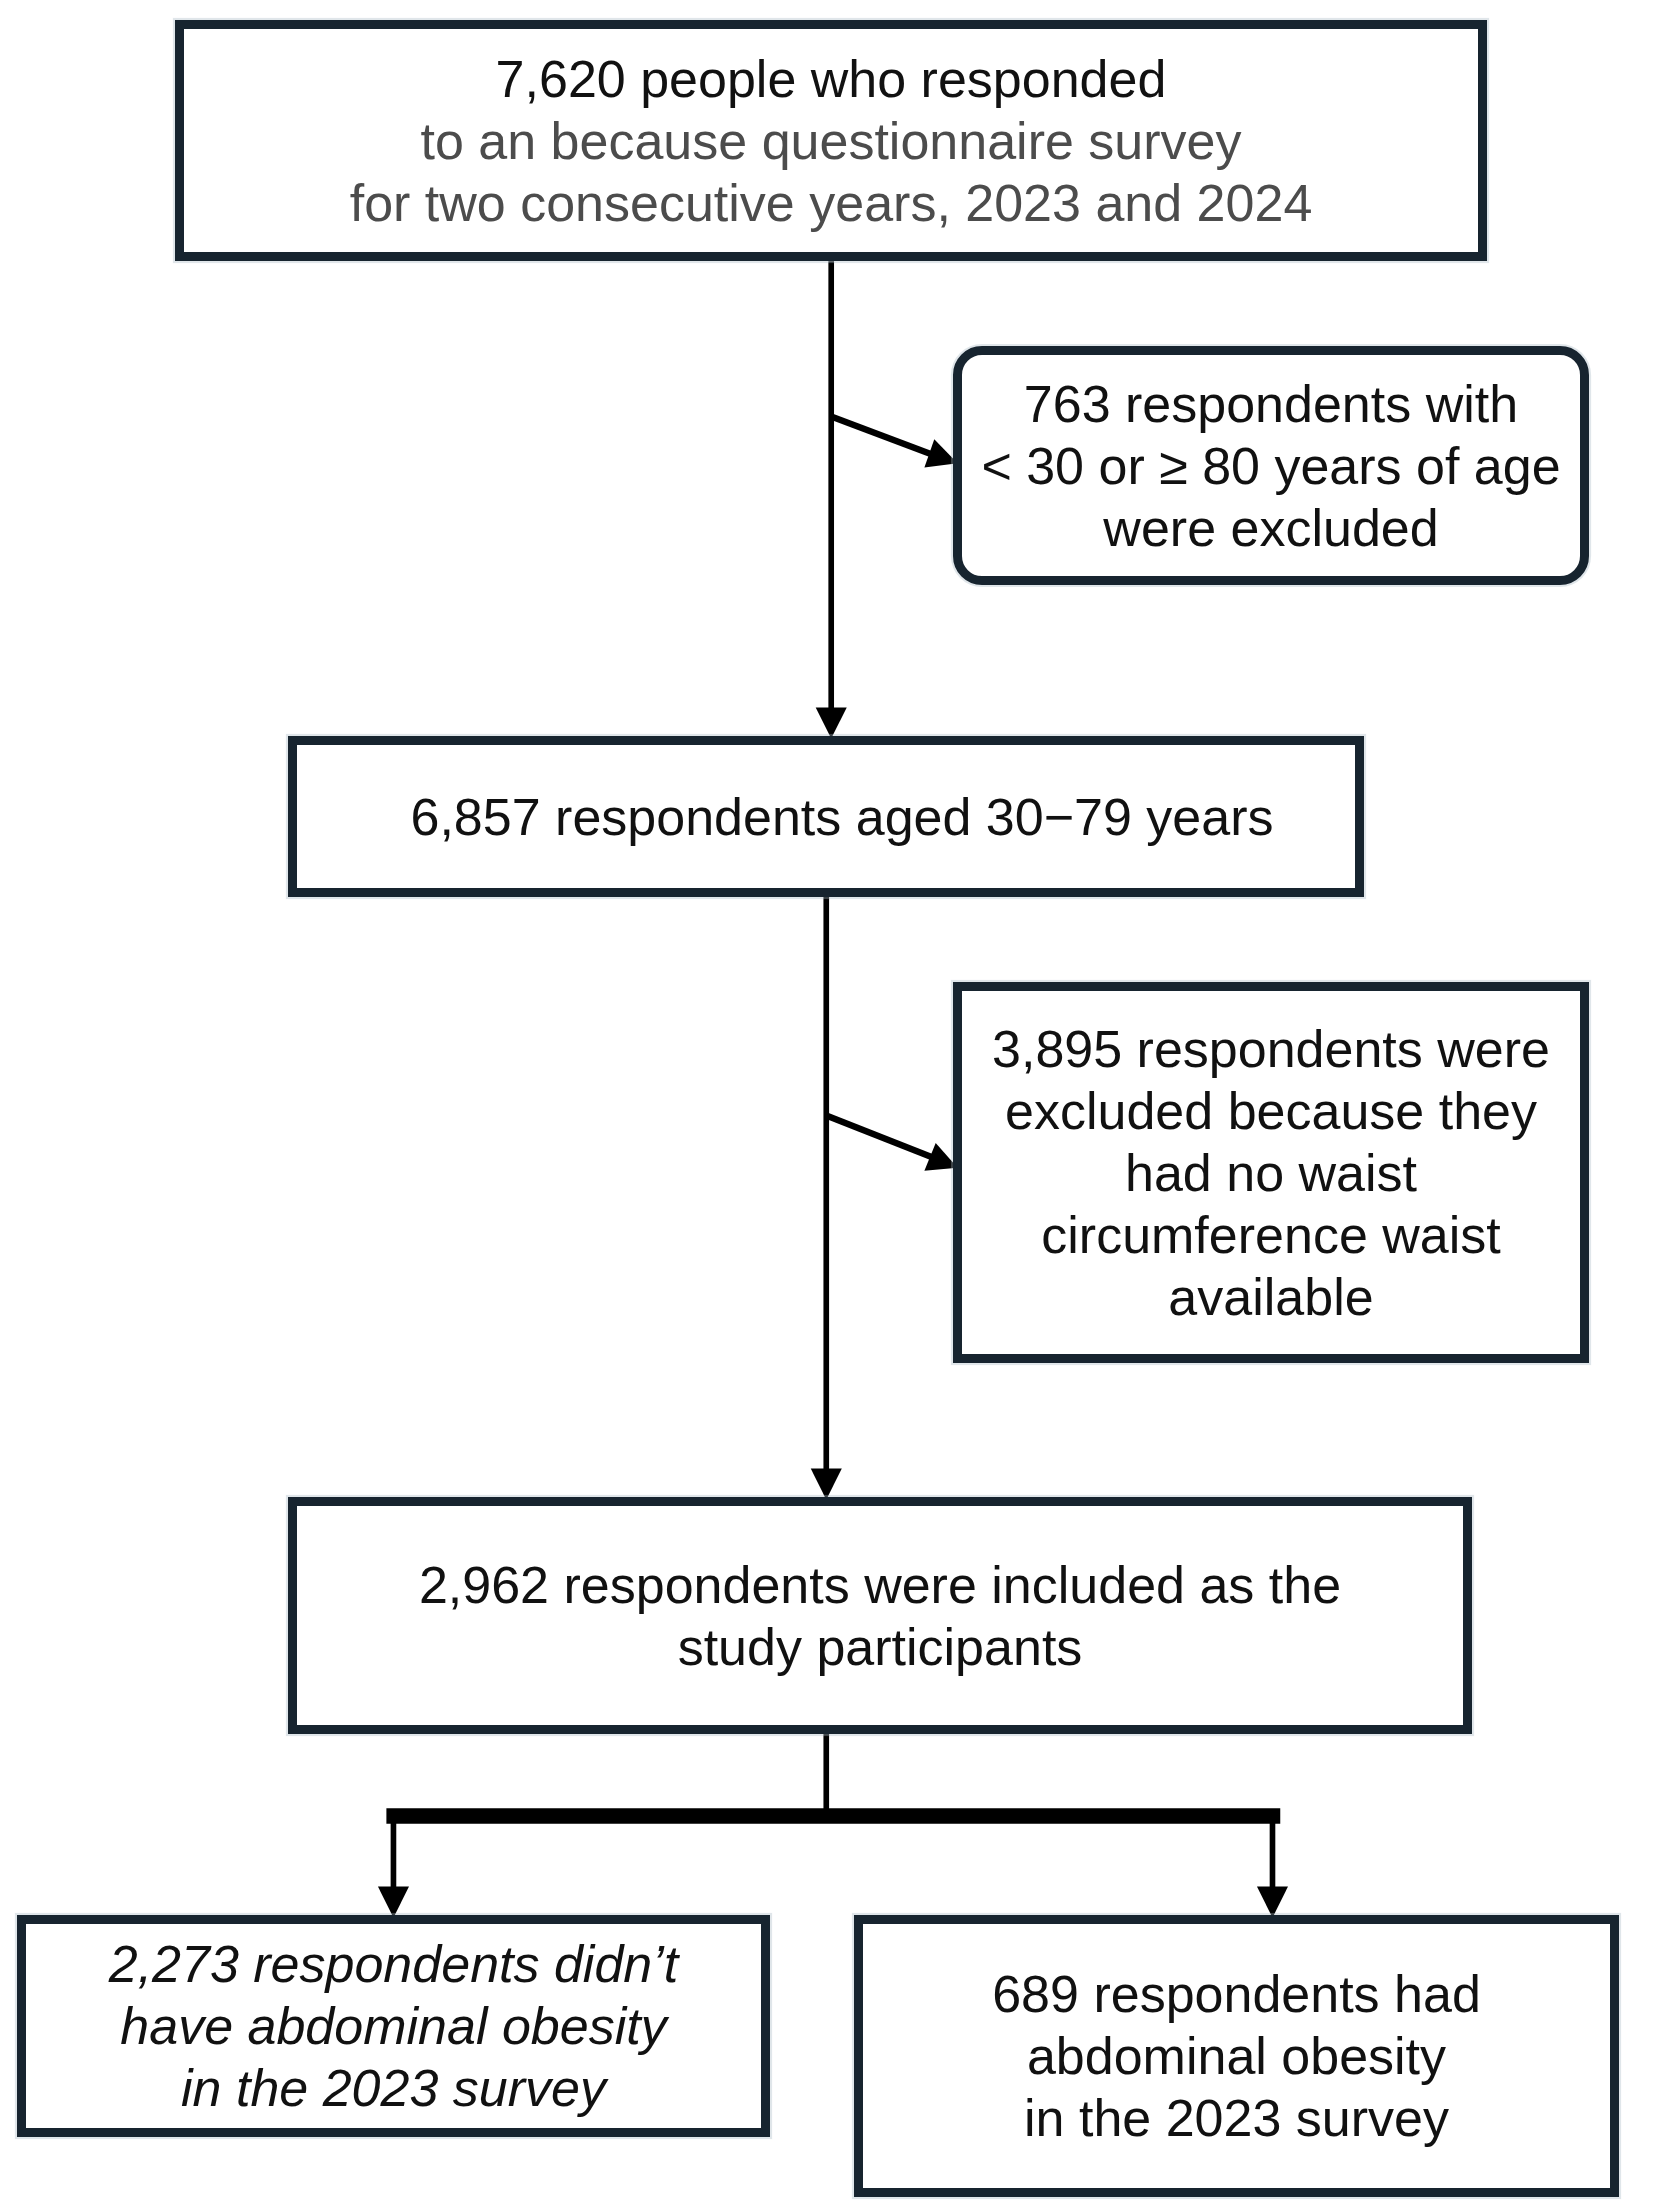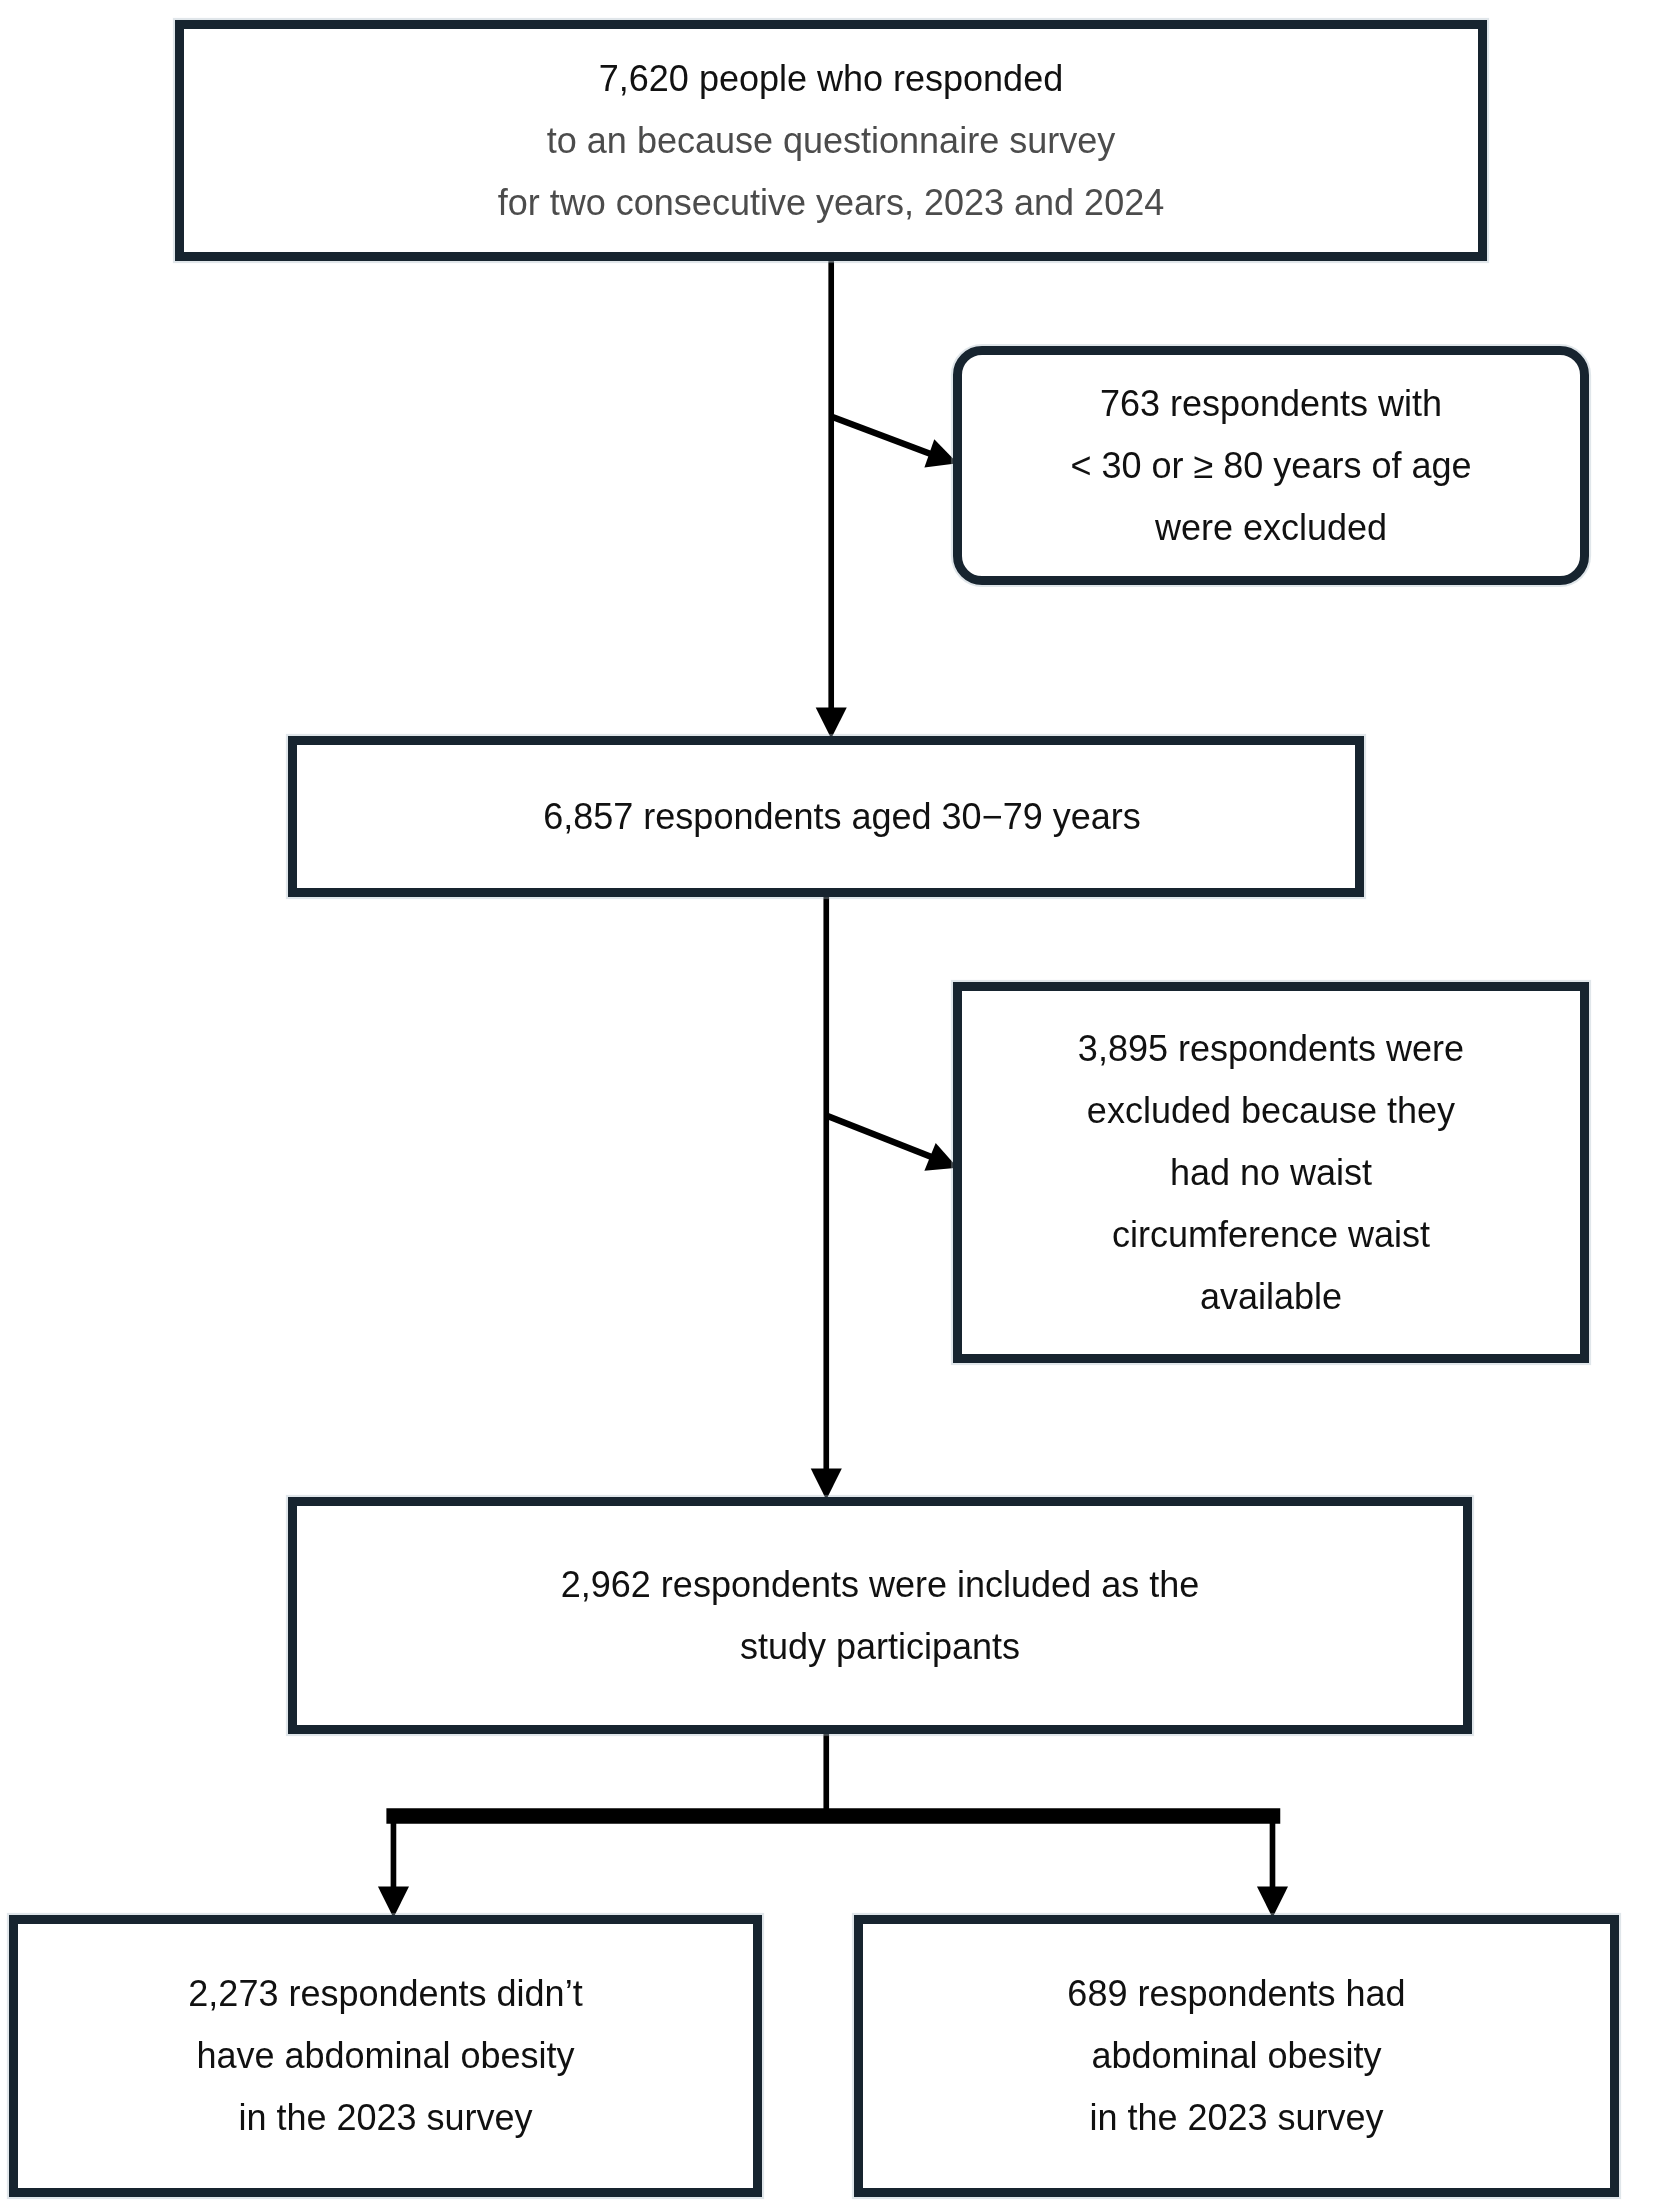--- a/index.html
+++ b/index.html
@@ -21,21 +21,21 @@
     position:absolute;
     box-sizing:border-box;
     border:9.2px solid var(--box_border);
     background:#fff;
     box-shadow:0 0 0 2.1px rgba(165,182,195,0.35);
     display:flex;
     flex-direction:column;
     align-items:center;
     justify-content:center;
     text-align:center;
-    font-size:36px;
+    font-size:52px;
     line-height:62px;
     color:var(--text_primary);
   }
   .fbox span{display:block;white-space:nowrap;}
   .sec{color:var(--text_secondary);}
   .connectors{position:absolute;left:0;top:0;width:1661px;height:2205px;pointer-events:none;}
   .cline{stroke:var(--connector);fill:none;}
   .chead{fill:var(--connector);stroke:none;}
 </style>
 </head>
@@ -87,21 +87,21 @@
     <span>had no waist</span>
     <span>circumference waist</span>
     <span>available</span>
   </div>
 
   <div class="fbox" style="left:288px;top:1497px;width:1184px;height:237px;">
     <span>2,962 respondents were included as the</span>
     <span>study participants</span>
   </div>
 
-  <div class="fbox" style="left:9px;top:1915px;width:753px;height:282px;">
+  <div class="fbox" style="left:17px;top:1915px;width:753px;height:222px;font-style:italic;">
     <span>2,273 respondents didn’t</span>
     <span>have abdominal obesity</span>
     <span>in the 2023 survey</span>
   </div>
 
   <div class="fbox" style="left:854px;top:1915px;width:765px;height:282px;">
     <span>689 respondents had</span>
     <span>abdominal obesity</span>
     <span>in the 2023 survey</span>
   </div>

